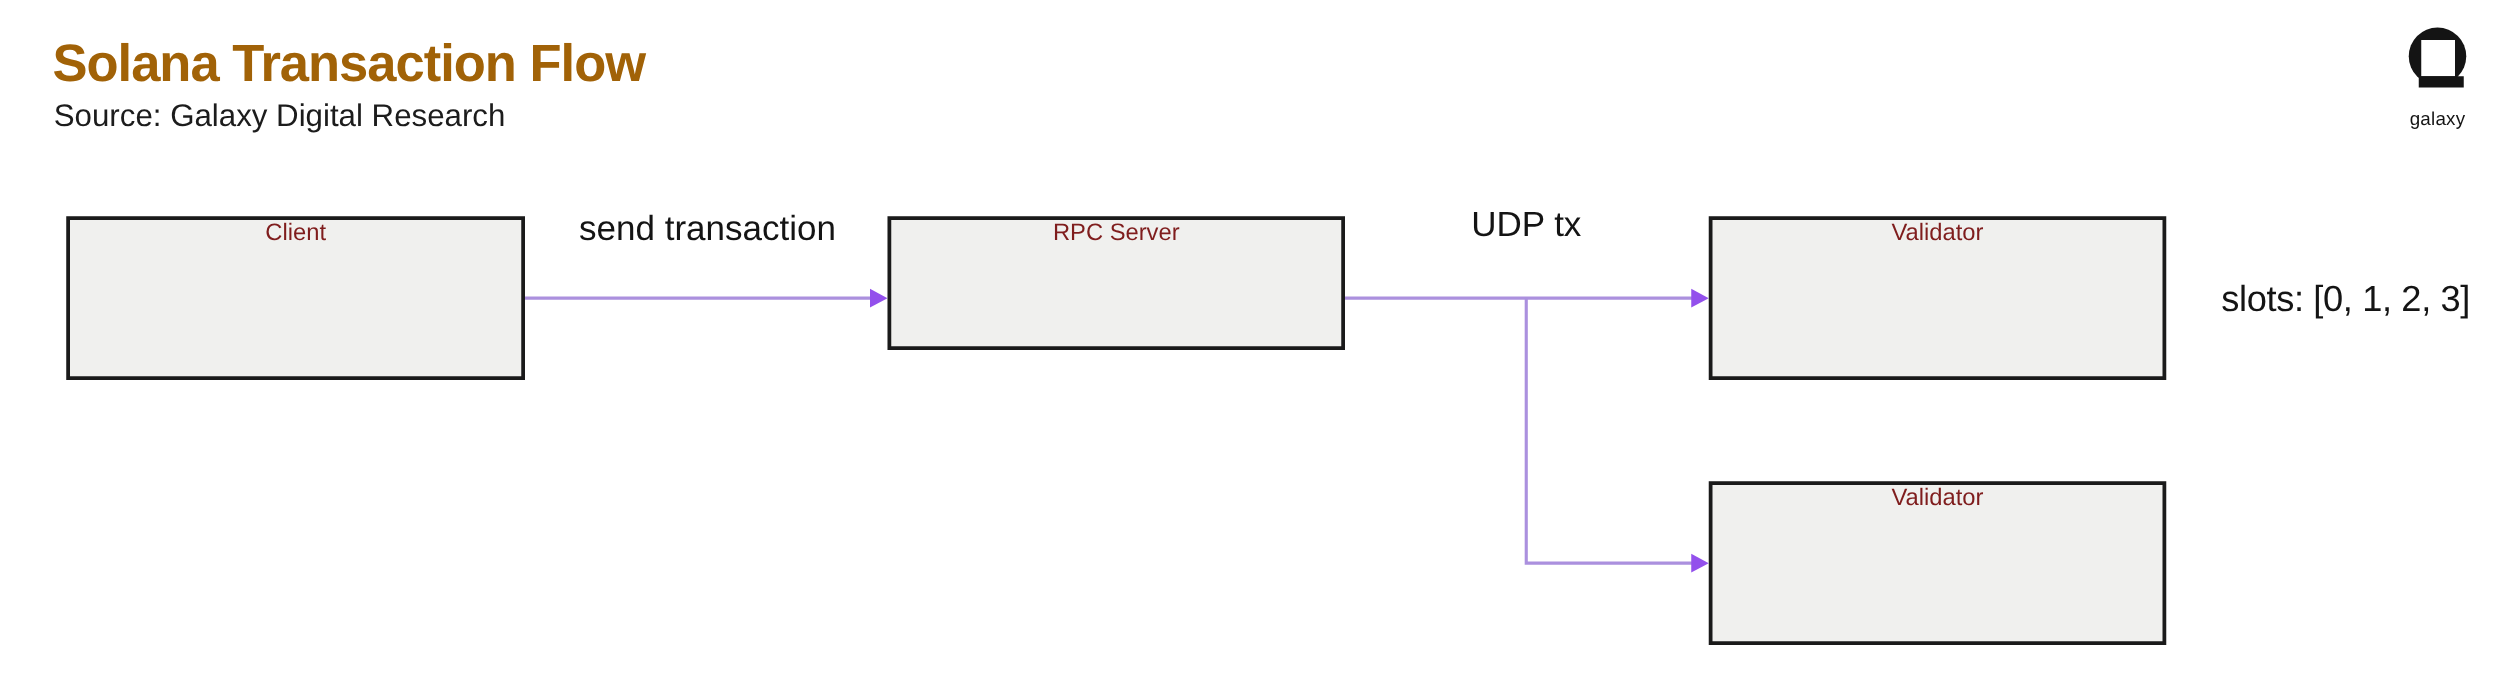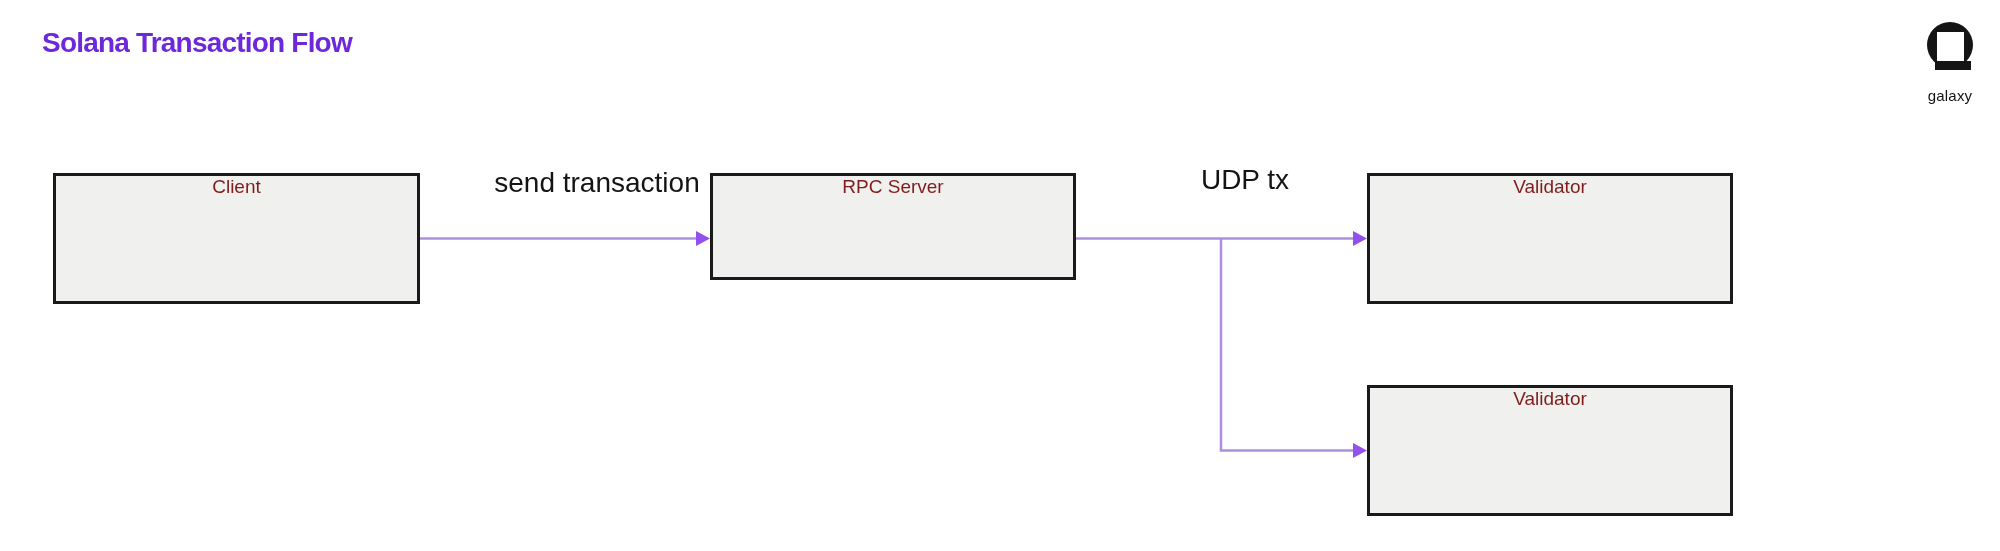--- a/index.html
+++ b/index.html
@@ -16,25 +16,25 @@
     font-family: "Liberation Sans", sans-serif;
     color: #161616;
   }
 
   
   .page-title {
     position: absolute;
     left: 42px;
     top: 26px;
     margin: 0;
-    font-size: 28px;
+    font-size: 42px;
     line-height: 1.2;
     font-weight: 700;
     letter-spacing: -0.8px;
-    color: #6d28d9;
+    color: #a16207;
     white-space: nowrap;
   }
   .page-source {
     position: absolute;
     left: 43px;
     top: 78px;
     font-size: 25px;
     line-height: 1.2;
     font-weight: 400;
     color: #1c1c1c;
@@ -86,39 +86,40 @@
 
   
   .edge-label {
     position: absolute;
     transform: translateX(-50%);
     font-size: 28px;
     line-height: 36px;
     color: #141414;
     white-space: nowrap;
   }
-  .label-send-tx { left: 597px;  top: 165px; }
-  .label-udp-tx  { left: 1221px; top: 162px; margin-left: 24px; }
+  .label-send-tx { left: 566px;  top: 165px; }
+  .label-udp-tx  { left: 1221px; top: 162px; }
   .annotation-slots {
     position: absolute;
     left: 1777px;
     top: 222px;
     font-size: 29px;
     line-height: 36px;
     letter-spacing: -0.3px;
     color: #141414;
     white-space: nowrap;
   }
 </style>
 </head>
 <body>
 
 <div class="canvas">
 
   <h1 class="page-title">Solana Transaction Flow</h1>
+  <div class="page-source">Source: Galaxy Digital Research</div>
 
   <div class="logo">
     <svg width="48" height="50" viewBox="0 0 48 50" aria-hidden="true">
       <circle cx="24" cy="24" r="23" fill="#141414"></circle>
       <rect x="11" y="11" width="27" height="29" fill="#ffffff"></rect>
       <rect x="9" y="40" width="36" height="9" fill="#141414"></rect>
     </svg>
     <div class="logo-wordmark">galaxy</div>
   </div>
 
@@ -142,14 +143,15 @@
   </div>
   <div class="node node-validator-1">
     <span>Validator</span>
   </div>
   <div class="node node-validator-2">
     <span>Validator</span>
   </div>
 
   <div class="edge-label label-send-tx">send transaction</div>
   <div class="edge-label label-udp-tx">UDP tx</div>
+  <div class="annotation-slots">slots: [0, 1, 2, 3]</div>
 
 </div>
 
 </body></html>

